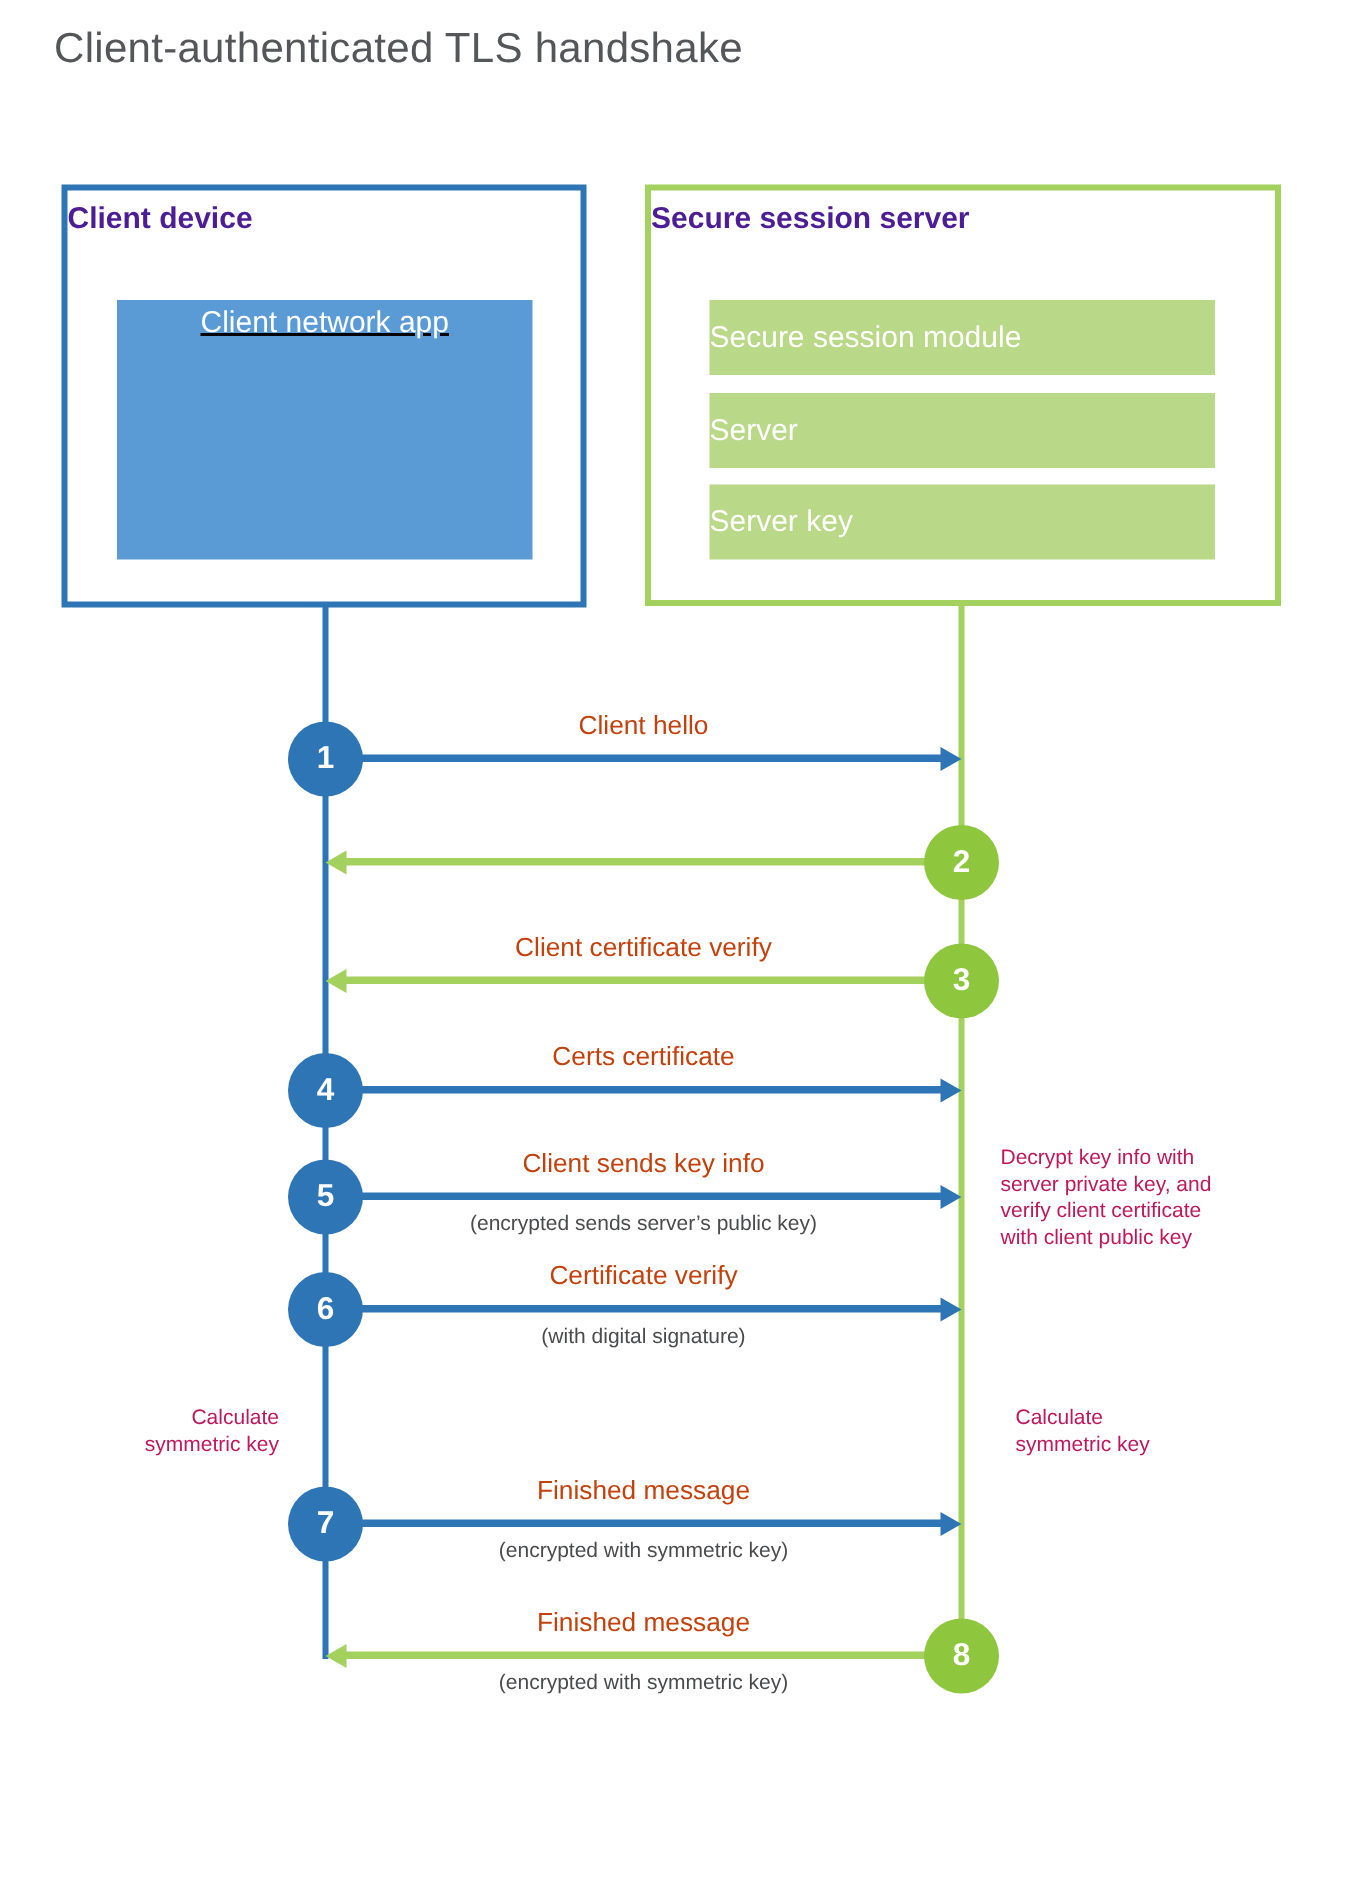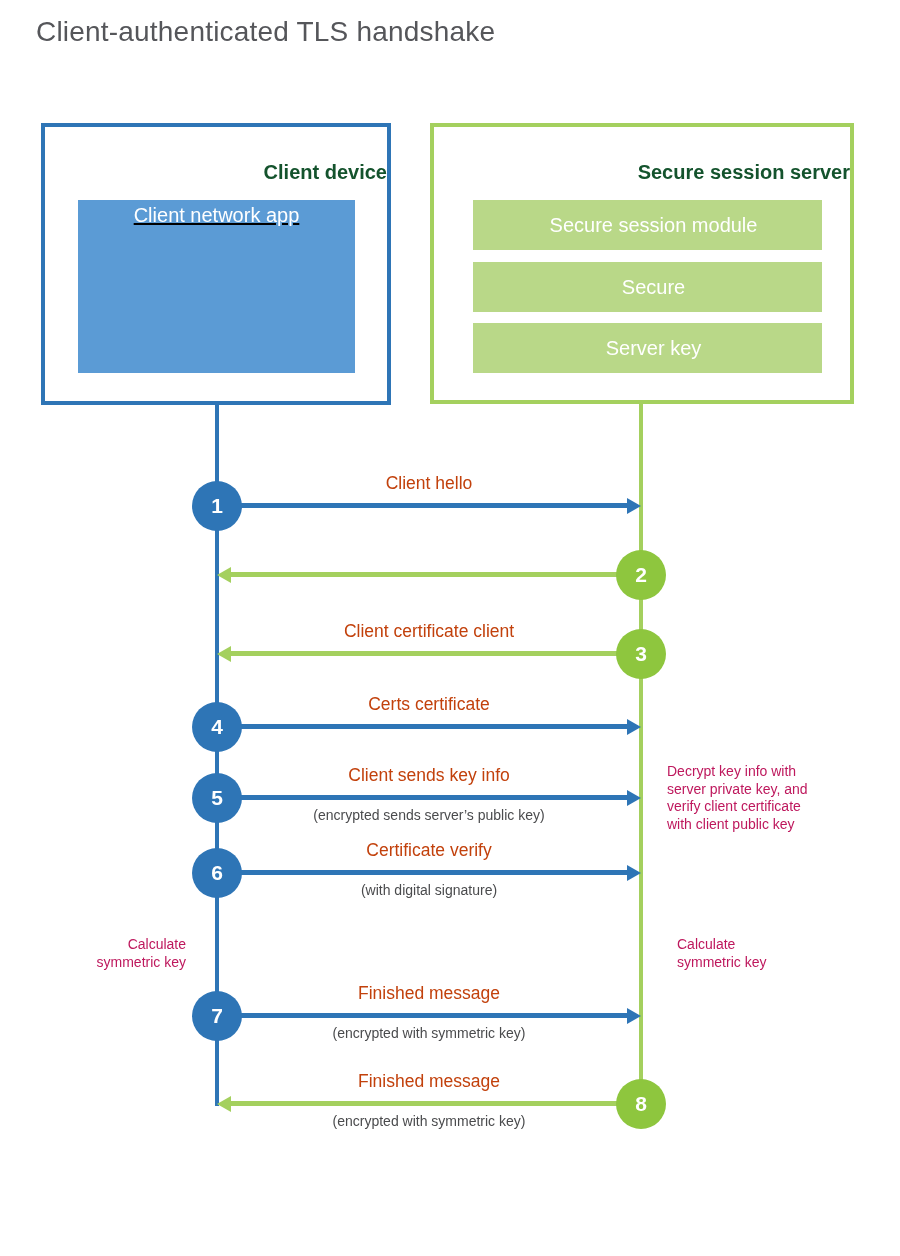--- a/index.html
+++ b/index.html
@@ -9,31 +9,31 @@
   }
   .page-title{
     position:absolute;left:36px;top:16px;font-size:28px;font-weight:400;
     color:#55565a;letter-spacing:0.2px;
   }
   
   .actor-box{position:absolute;box-sizing:border-box;background:#fff;}
   .client-box{left:41px;top:123px;width:350px;height:282px;border:4px solid #2e75b6;}
   .server-box{left:430px;top:123px;width:424px;height:281px;border:4px solid #a4d05e;}
   .actor-heading{
-    margin-top:34px;text-align:right;font-size:20px;font-weight:700;color:#14532d;
+    margin-top:8px;text-align:left;font-size:20px;font-weight:700;color:#4c1d95;
   }
   .client-app{
     position:absolute;left:78px;top:200px;width:277px;height:173px;background:#5b9bd5;
     display:flex;align-items:flex-start;justify-content:center;text-align:center;text-decoration:underline;
   }
   .client-app span{color:#fff;font-size:20px;line-height:31px;max-width:190px;display:block;}
   .server-bar{
     position:absolute;left:473px;width:337px;height:50px;background:#b9d888;
-    display:flex;align-items:center;justify-content:center;
-    color:#fff;font-size:20px;padding-left:12px;
+    display:flex;align-items:center;justify-content:flex-start;
+    color:#fff;font-size:20px;
   }
   
   .lifeline{position:absolute;width:4px;}
   .lifeline.blue{left:215px;top:404px;height:702px;background:#2e75b6;}
   .lifeline.green{left:639px;top:403px;height:707px;background:#a4d05e;}
   
   .circle{
     position:absolute;width:50px;height:50px;border-radius:50%;
     display:flex;align-items:center;justify-content:center;
     color:#fff;font-size:21px;font-weight:700;
@@ -82,21 +82,21 @@
     <span>Client network app</span>
   </div>
 
   <div class="actor-box server-box">
     <div class="actor-heading">Secure session server</div>
   </div>
   <div class="server-bar" style="top:200px">
     <span>Secure session module</span>
   </div>
   <div class="server-bar" style="top:262px">
-    <span>Secure</span>
+    <span>Server</span>
   </div>
   <div class="server-bar" style="top:323px">
     <span>Server key</span>
   </div>
 
   <div class="lifeline blue"></div>
   <div class="lifeline green"></div>
 
   <div class="msg-label" style="top:473px">Client hello</div>
   <div class="arrow blue right" style="top:498px">
@@ -108,21 +108,21 @@
   </div>
 
   <div class="arrow green left" style="top:567px">
     <div class="shaft"></div>
     <div class="head"></div>
   </div>
   <div class="circle green" style="top:550px">
     <span>2</span>
   </div>
 
-  <div class="msg-label" style="top:621px">Client certificate client</div>
+  <div class="msg-label" style="top:621px">Client certificate verify</div>
   <div class="arrow green left" style="top:646px">
     <div class="shaft"></div>
     <div class="head"></div>
   </div>
   <div class="circle green" style="top:629px">
     <span>3</span>
   </div>
 
   <div class="msg-label" style="top:694px">Certs certificate</div>
   <div class="arrow blue right" style="top:719px">

